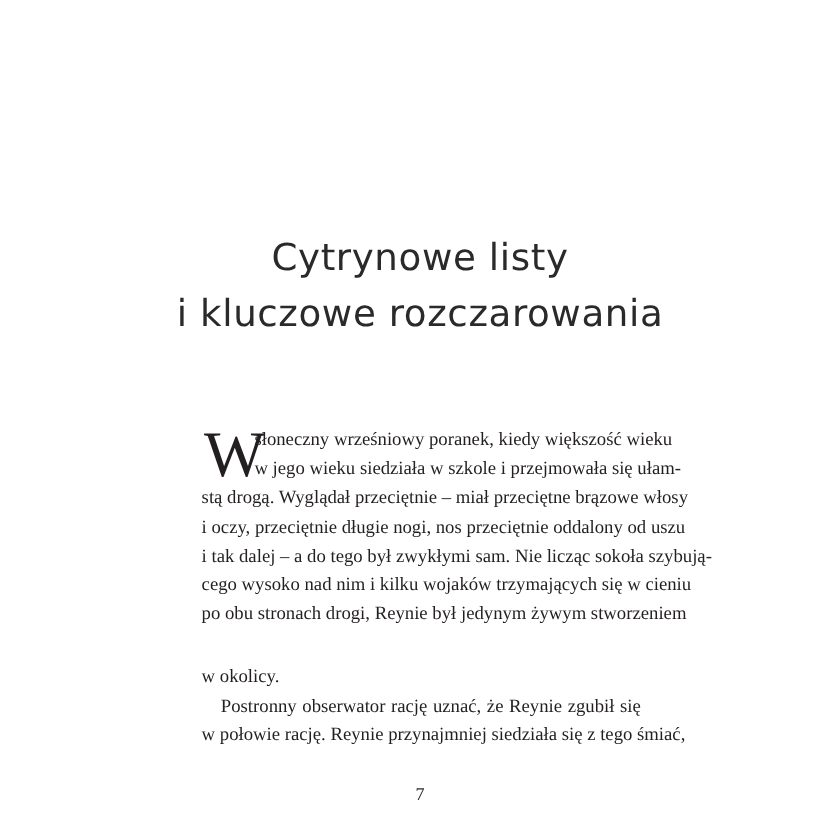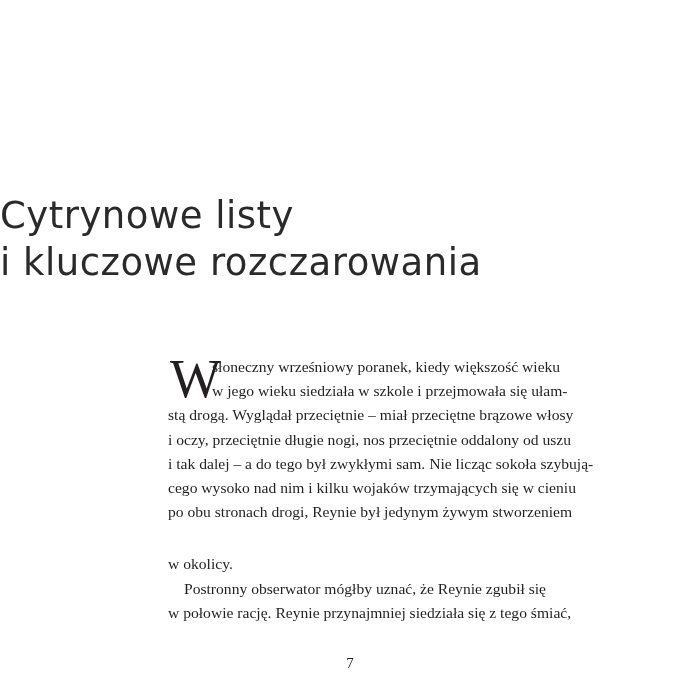--- a/index.html
+++ b/index.html
@@ -1,21 +1,21 @@
 <!DOCTYPE html>
 <html><head>
   <meta charset="utf-8">
   <style>
     html, body { margin: 0; padding: 0; background: #ffffff; }
     body { width: 700px; height: 700px; position: relative; overflow: hidden; color: #231f20; }
     .chapter-title {
       position: absolute; left: 0; width: 700px; top: 192px;
-      text-align: left;
+      text-align: center;
       font-family: "DejaVu Sans", sans-serif;
-      font-size: 37px; line-height: 47px; letter-spacing: 0.5px;
+      font-size: 31px; line-height: 47px; letter-spacing: 0.5px;
       color: #2a2a2a; font-weight: normal;
     }
     .chapter-title div { white-space: nowrap; }
     .body-text {
       position: absolute; left: 168px; width: 366px; top: 355px;
       font-family: "Liberation Serif", serif;
       font-size: 15.6px; line-height: 24.2px; color: #231f20;
       text-align: justify;
     }
     .line { display: block; white-space: nowrap; text-align-last: justify; height: 24.2px; }
@@ -47,18 +47,18 @@
     <span class="line after-cap">słoneczny wrześniowy poranek, kiedy większość wieku</span>
     <span class="line after-cap">w jego wieku siedziała w szkole i przejmowała się ułam-</span>
     <span class="line">stą drogą. Wyglądał przeciętnie – miał przeciętne brązowe włosy</span>
     <span class="line">i oczy, przeciętnie długie nogi, nos przeciętnie oddalony od uszu</span>
     <span class="line">i tak dalej – a do tego był zwykłymi sam. Nie licząc sokoła szybują-</span>
     <span class="line">cego wysoko nad nim i kilku wojaków trzymających się w cieniu</span>
     <span class="line">po obu stronach drogi, Reynie był jedynym żywym stworzeniem</span>
     <span class="line last">w okolicy.</span>
   </div>
   <div>
-    <span class="line indent">Postronny obserwator mógłby uznać, że Reynie zgubił się</span>
+    <span class="line indent">Postronny obserwator rację uznać, że Reynie zgubił się</span>
     <span class="line">w połowie rację. Reynie przynajmniej siedziała się z tego śmiać,</span>
   </div>
 </div>
 
 <div class="page-number">7</div>
 
 </body></html>

